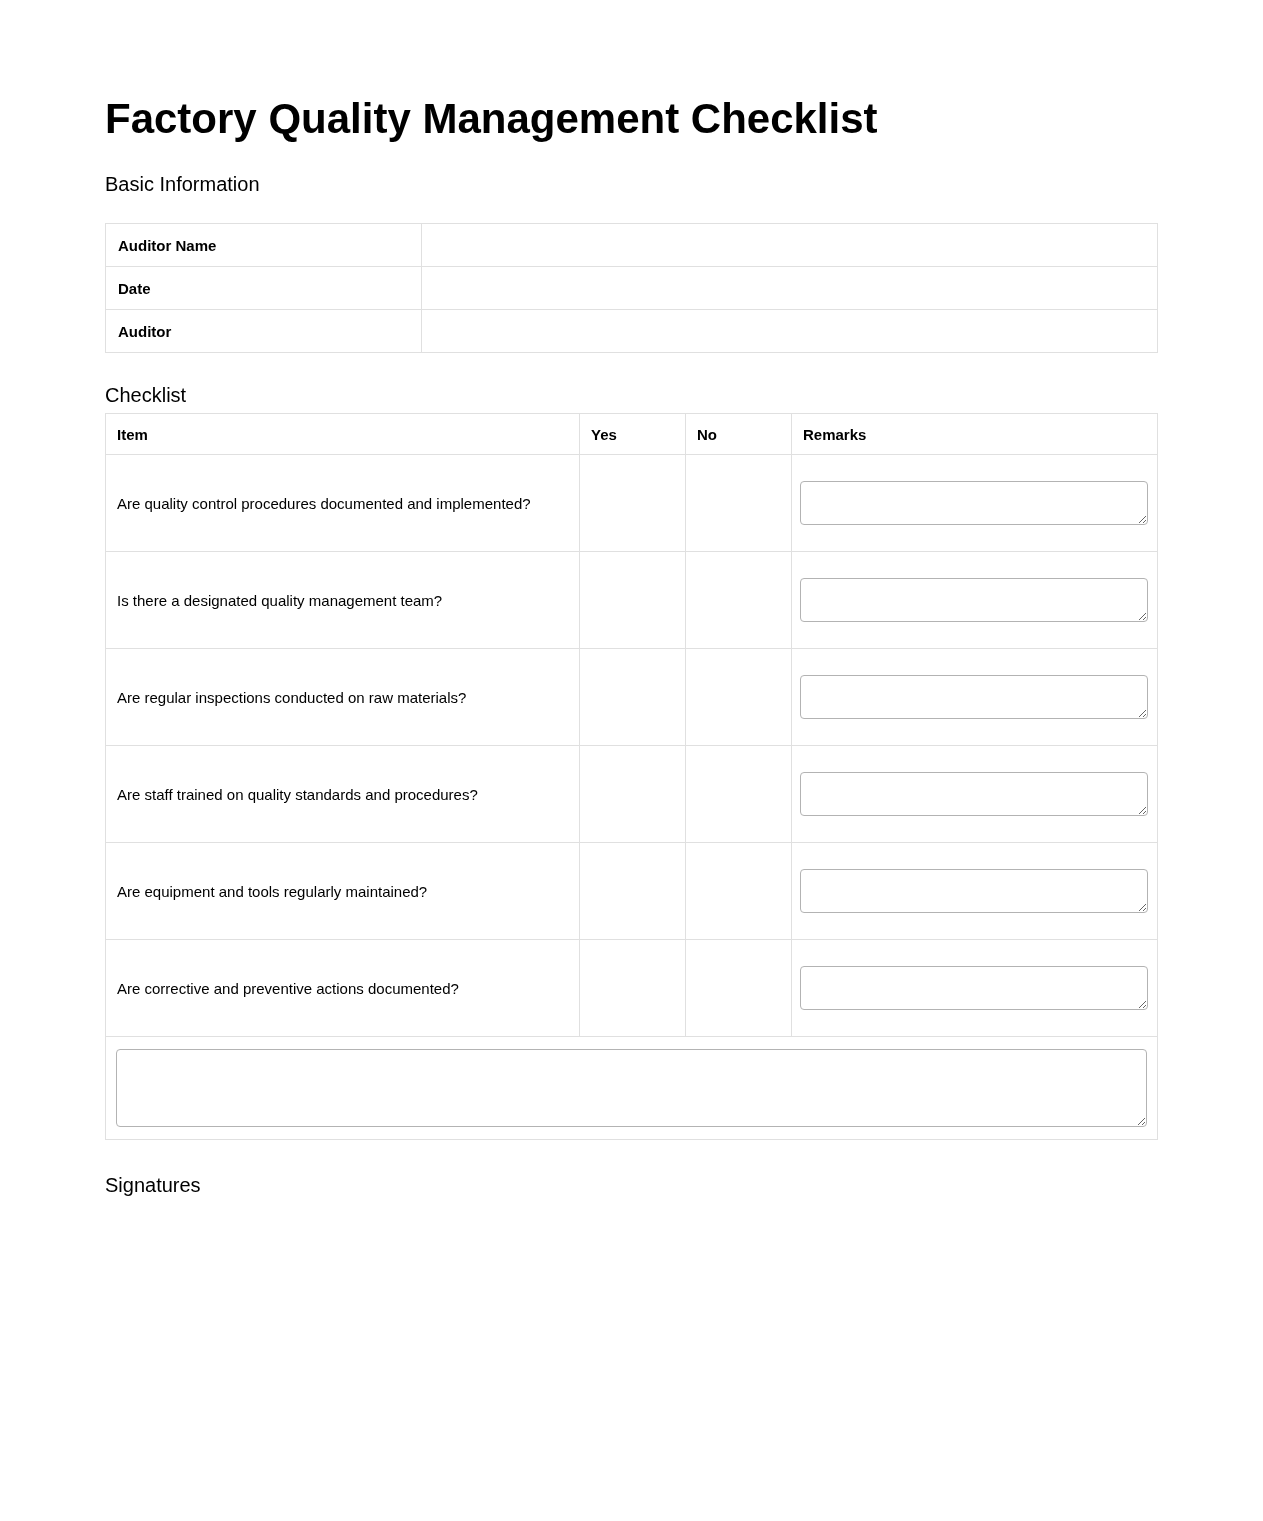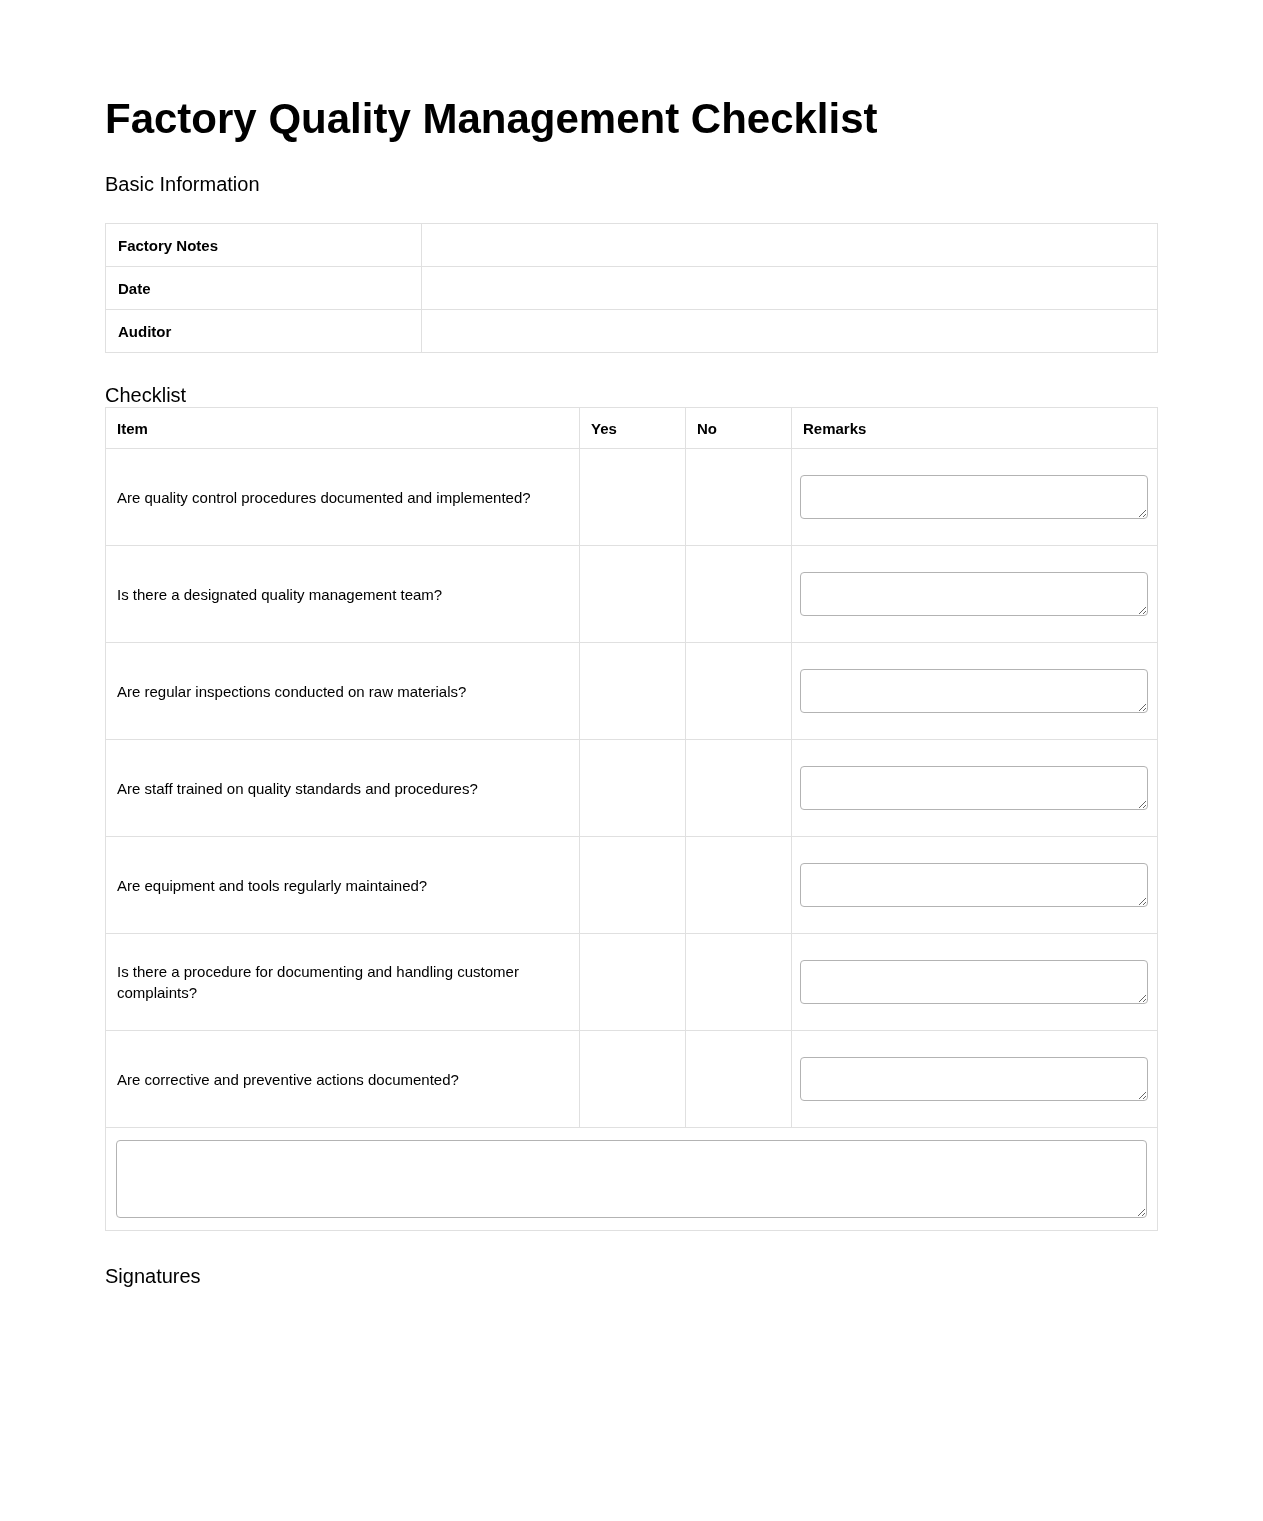--- a/index.html
+++ b/index.html
@@ -18,21 +18,21 @@
     margin: 0;
     line-height: 1.15;
   }
   h2.sec {
     font-size: 20px;
     font-weight: 400;
     margin: 0;
     line-height: 1.15;
   }
   #h-basic      { margin: 30px 0 27px 0; }
-  #h-checklist  { margin: 31px 0 0 0; }
+  #h-checklist  { margin: 31px 0 6px 0; }
   #h-signatures { margin: 34px 0 0 0; }
 
   table {
     border-collapse: collapse;
     width: 1052px;
     table-layout: fixed;
   }
   td, th {
     border: 1px solid #e0e0e0;
     font-size: 15px;
@@ -94,21 +94,21 @@
 
   <h2 class="sec" id="h-basic">Basic Information</h2>
 
   <table class="info-table">
     <colgroup>
         <col class="c-label">
         <col class="c-value">
       </colgroup>
     <tbody>
       <tr>
-        <td class="label">Factory Notes</td>
+        <td class="label">Auditor Name</td>
         <td class="value"></td>
       </tr>
       <tr>
         <td class="label">Date</td>
         <td class="value"></td>
       </tr>
       <tr>
         <td class="label">Auditor</td>
         <td class="value"></td>
       </tr>
@@ -167,28 +167,20 @@
       </tr>
       <tr>
         <td class="q">Are equipment and tools regularly maintained?</td>
         <td class="yn"></td>
         <td class="yn"></td>
         <td class="rem">
             <textarea class="remarks-ta" style=""></textarea>
           </td>
       </tr>
       <tr>
-        <td class="q">Is there a procedure for documenting and handling customer complaints?</td>
-        <td class="yn"></td>
-        <td class="yn"></td>
-        <td class="rem">
-            <textarea class="remarks-ta" style=""></textarea>
-          </td>
-      </tr>
-      <tr>
         <td class="q">Are corrective and preventive actions documented?</td>
         <td class="yn"></td>
         <td class="yn"></td>
         <td class="rem">
             <textarea class="remarks-ta" style=""></textarea>
           </td>
       </tr>
       <tr>
         <td class="notes-cell" colspan="4">
             <textarea class="notes-ta" style=""></textarea>

